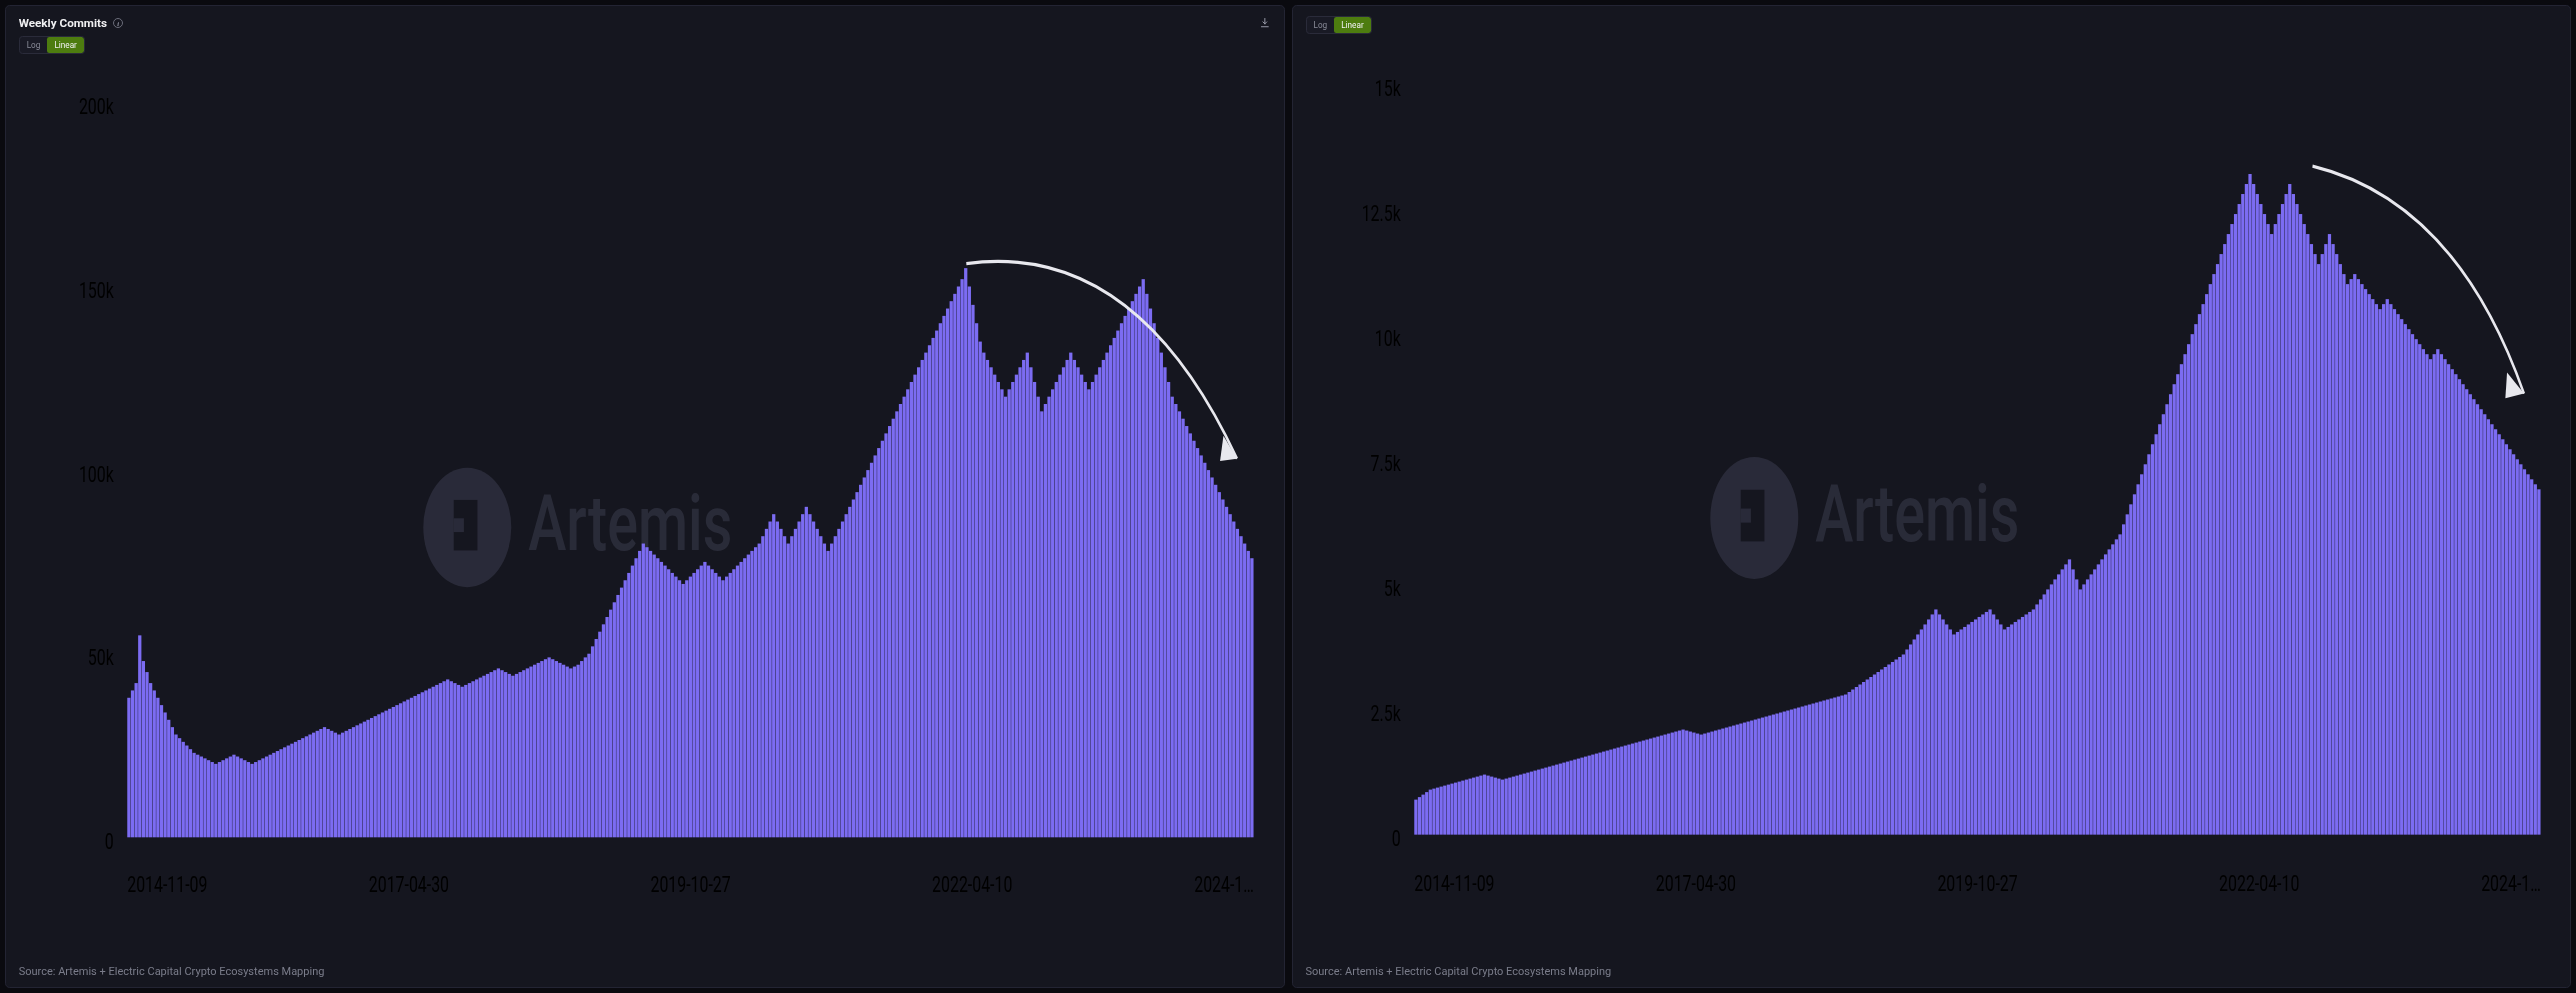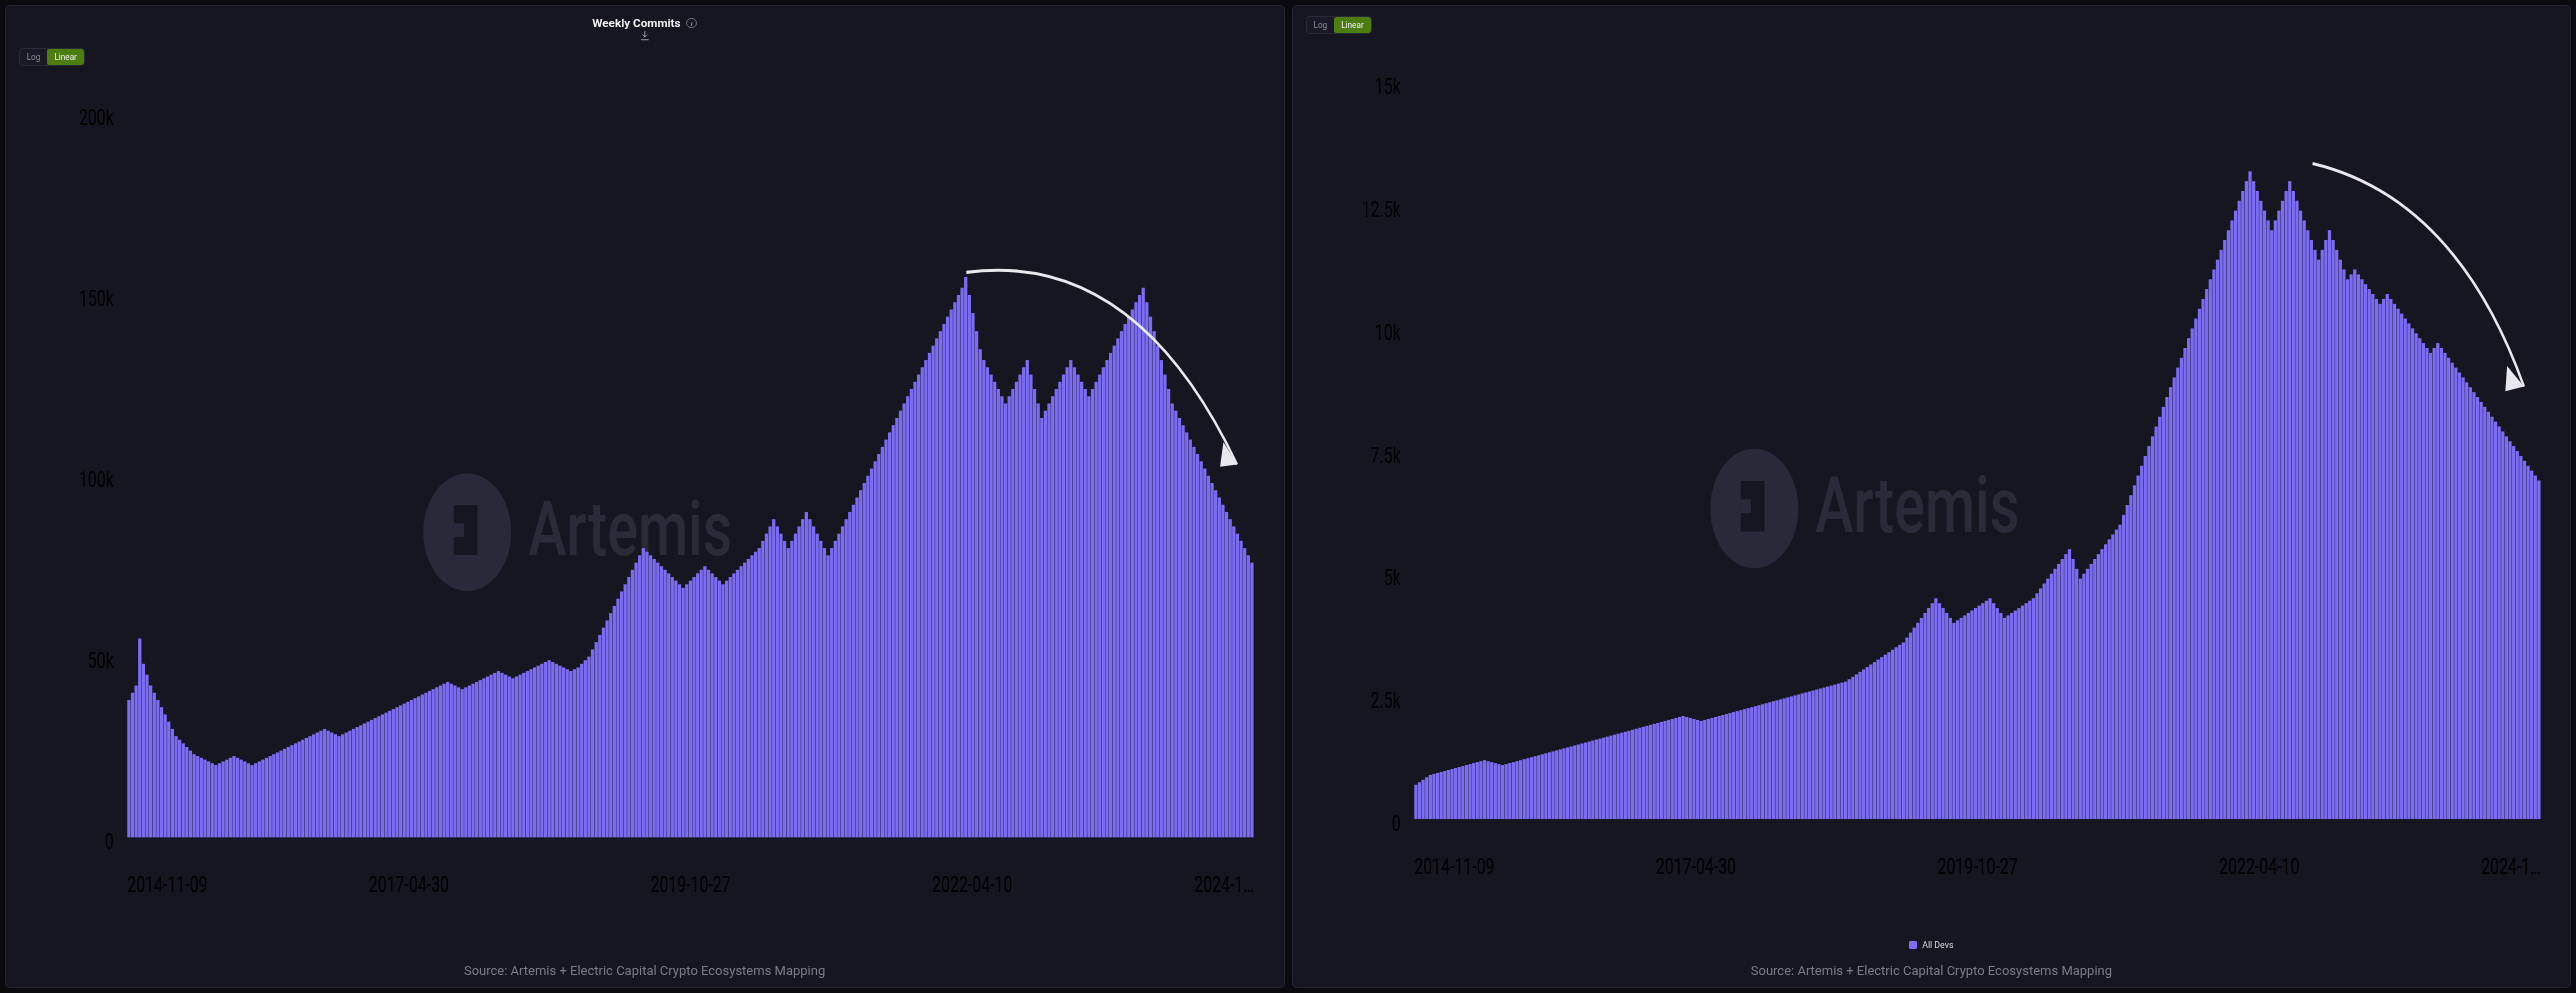--- a/index.html
+++ b/index.html
@@ -24,21 +24,20 @@
     padding: 10.5px 13px 9.4px 13px;
     position: relative;
     display: flex;
     flex-direction: column;
   }
   .card-header {
     display: flex;
     align-items: center;
     justify-content: space-between;
     margin-bottom: 5.9px;
-    flex-direction: column;
   }
   .card-title {
     display: flex;
     align-items: center;
     gap: 5.9px;
     font-size: 11.7px;
     font-weight: 700;
     color: #f0f0f2;
   }
   .info-icon {
@@ -104,22 +103,22 @@
     margin-top: 5.9px;
     font-size: 8.8px;
     color: #d8d9e0;
   }
   .legend .swatch {
     width: 8.2px; height: 8.2px;
     background: #7c6cf2;
     border-radius: 1.2px;
   }
   .source {
-    text-align: center;
-    font-size: 13px;
+    text-align: left;
+    font-size: 11px;
     color: #7a7c8a;
     margin-top: 13px;
   }
   .arrow { stroke: #e8e8ee; stroke-width: 1.4; fill: none; }
   .arrow-head { fill: #e8e8ee; }
 </style>
 </head>
 <body>
 
 <div class="wrap">
@@ -847,21 +846,17 @@
         <g class="x-ticks" id="xticks-1">
             <text x="64" y="364" text-anchor="start">2014-11-09</text>
             <text x="230.5" y="364" text-anchor="middle">2017-04-30</text>
             <text x="397" y="364" text-anchor="middle">2019-10-27</text>
             <text x="563.5" y="364" text-anchor="middle">2022-04-10</text>
             <text x="730" y="364" text-anchor="end">2024-1…</text>
           </g>
       </svg>
     </div>
 
-    <div class="legend">
-      <span class="swatch"></span>
-      <span>All Devs</span>
-    </div>
     <div class="source">Source: Artemis + Electric Capital Crypto Ecosystems Mapping</div>
   </div>
 
 </div>
 
 
 </body></html>

